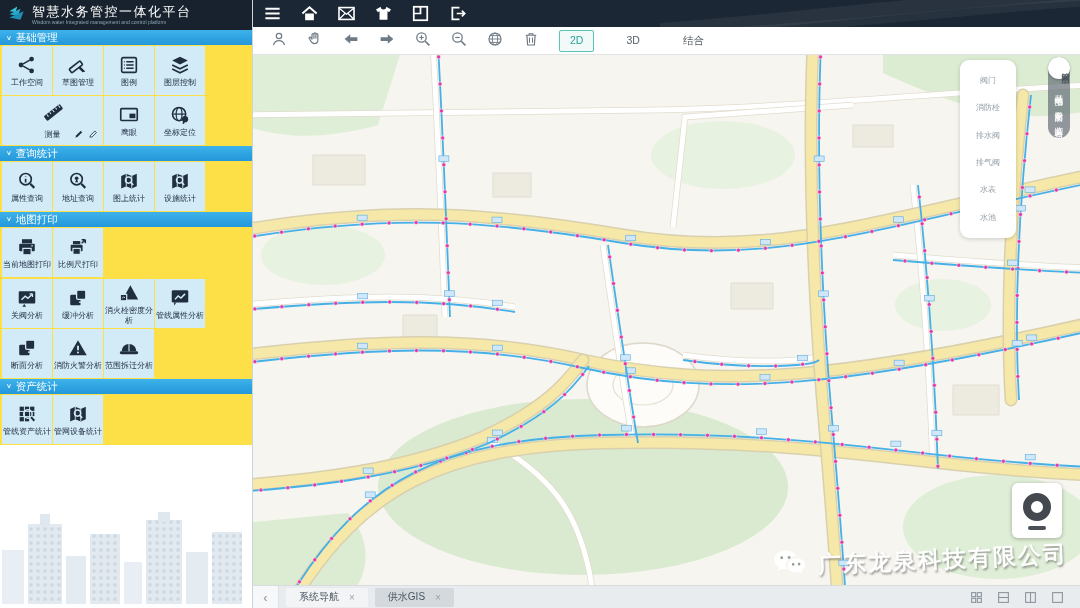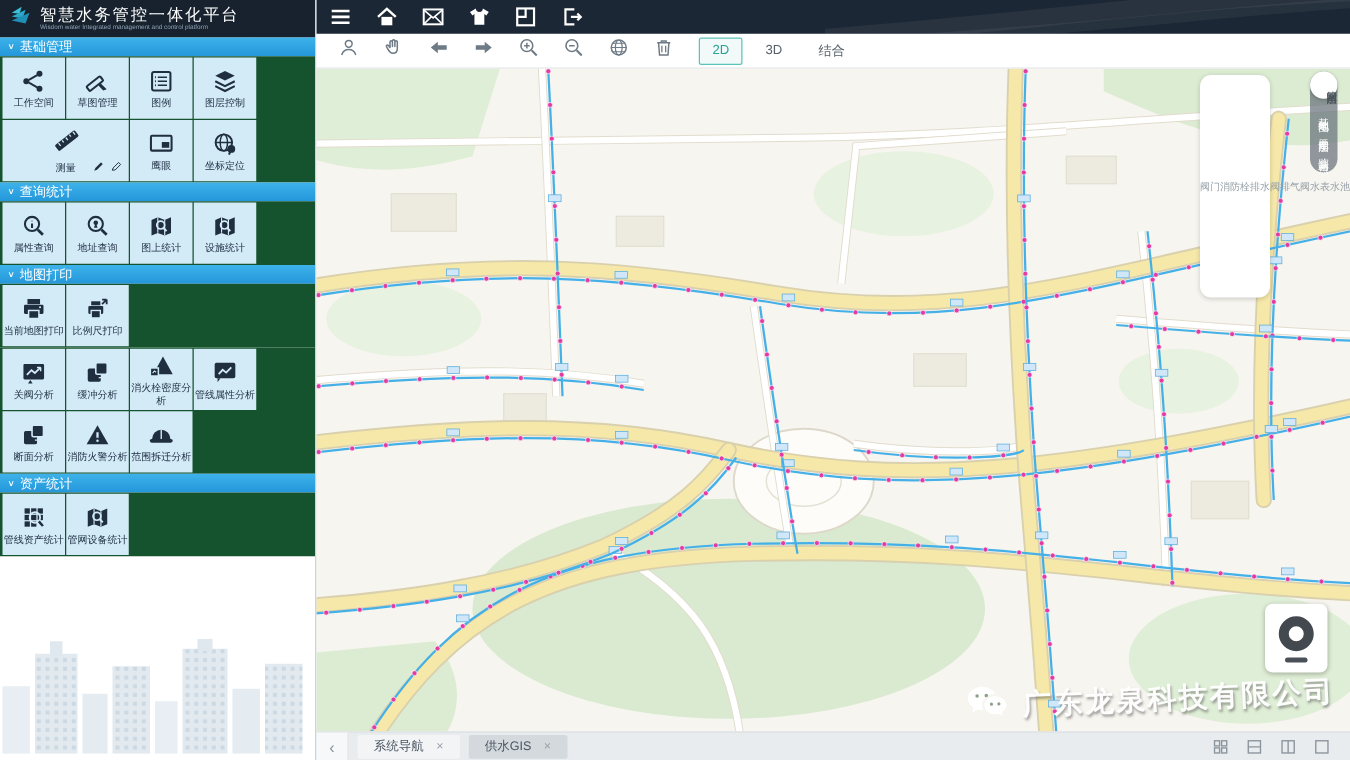--- a/index.html
+++ b/index.html
@@ -10,49 +10,49 @@
 
 .sidebar{width:253px;min-width:253px;background:#fff;display:flex;flex-direction:column;
   position:relative;z-index:3;border-right:1px solid #c9d4db}
 .side-header{height:30px;background:#17222e;display:flex;align-items:center;padding:0 7px;gap:6px}
 .side-titles{display:flex;flex-direction:column;line-height:1.05}
 .side-title{color:#fff;font-size:13px;font-weight:normal;letter-spacing:1.5px;white-space:nowrap}
 .side-sub{color:#8fa3b5;font-size:6px;transform:scale(.85);transform-origin:left;white-space:nowrap}
 .section-header{height:15px;background:linear-gradient(#3db2ea,#2397da);color:#fff;font-size:10.5px;
   display:flex;align-items:center;padding-left:6px;gap:4px;cursor:pointer}
 .section-header .chev{font-size:8px;transform:scaleY(.8)}
-.tile-grid{display:grid;grid-template-columns:repeat(4,50px);gap:1px;padding:1px 16px 1px 2px;background:#14532d}
+.tile-grid{display:grid;grid-template-columns:repeat(4,50px);gap:1px;padding:1px 16px 1px 2px;background:#fde047}
 .tile{background:#d3eaf7;height:49px;display:flex;flex-direction:column;align-items:center;
   justify-content:center;gap:2px;position:relative;color:#202f40;cursor:pointer}
 .tile.wide{grid-column:span 2;flex-direction:column;gap:7px}
 .tile-icon{width:22px;height:22px;display:flex;align-items:center;justify-content:center}
 .tile-label{font-size:8px;text-align:center;line-height:1.2;padding:0 1px;color:#223246}
 .pens{position:absolute;right:4px;bottom:2px;display:flex;gap:3px}
 .pens svg{width:11px;height:11px}
 .skyline{margin-top:auto}
 
 
 .main{flex:1;display:flex;flex-direction:column;position:relative;min-width:0}
 .topbar{height:27px;background:#1c2735;display:flex;align-items:center;gap:17px;
   padding:0 9px;position:relative;overflow:hidden;color:#fff;flex:none}
 .tb-icon{width:20px;height:20px;display:flex;align-items:center;justify-content:center;z-index:1;cursor:pointer}
 .topbar-deco{position:absolute;right:0;top:0;height:100%;width:420px;pointer-events:none}
 .toolbar{height:28px;background:#fff;border-bottom:1px solid #dfe3e6;display:flex;align-items:center;
   padding:0 16px;gap:17px;color:#6e7a85;flex:none}
 .tool{width:19px;height:19px;display:flex;align-items:center;justify-content:center;cursor:pointer}
-.view-group{display:flex;gap:7px;margin-left:2px}
+.view-group{display:flex;gap:21px;margin-left:2px}
 .view-btn{font-size:10.5px;padding:3px 10px;border:1px solid transparent;border-radius:2px;
   color:#55606a;cursor:pointer;background:transparent}
 .view-btn.active{border-color:#5bc4ba;color:#2ba295;background:#f1faf9}
 
 .map-wrap{flex:1;position:relative;overflow:hidden;background:#f7f5ef}
 svg.map{position:absolute;inset:0;display:block}
 
 .layer-panel{position:absolute;top:5px;right:64px;width:56px;height:178px;background:#fff;
-  border-radius:9px;box-shadow:0 1px 4px rgba(0,0,0,.18);display:flex;flex-direction:row;
+  border-radius:9px;box-shadow:0 1px 4px rgba(0,0,0,.18);display:flex;flex-direction:column;
   justify-content:space-around;align-items:center;padding:7px 0;z-index:5}
 .layer-item{font-size:8px;color:#96a0a8;cursor:pointer;white-space:nowrap}
 
 .side-tabs{position:absolute;top:2px;right:10px;width:22px;background:rgba(104,114,122,.72);
   border-radius:11px;display:flex;flex-direction:column;align-items:center;padding-bottom:8px;z-index:6}
 .side-tab{writing-mode:vertical-rl;text-orientation:upright;font-size:8.5px;color:#fff;
   padding:6px 0;letter-spacing:1px;cursor:pointer;line-height:1}
 .side-tab.active{background:#fff;color:#4a525a;border-radius:11px;width:22px;display:flex;
   justify-content:center;padding:9px 0;margin-bottom:3px;box-shadow:0 1px 3px rgba(0,0,0,.25)}
 

